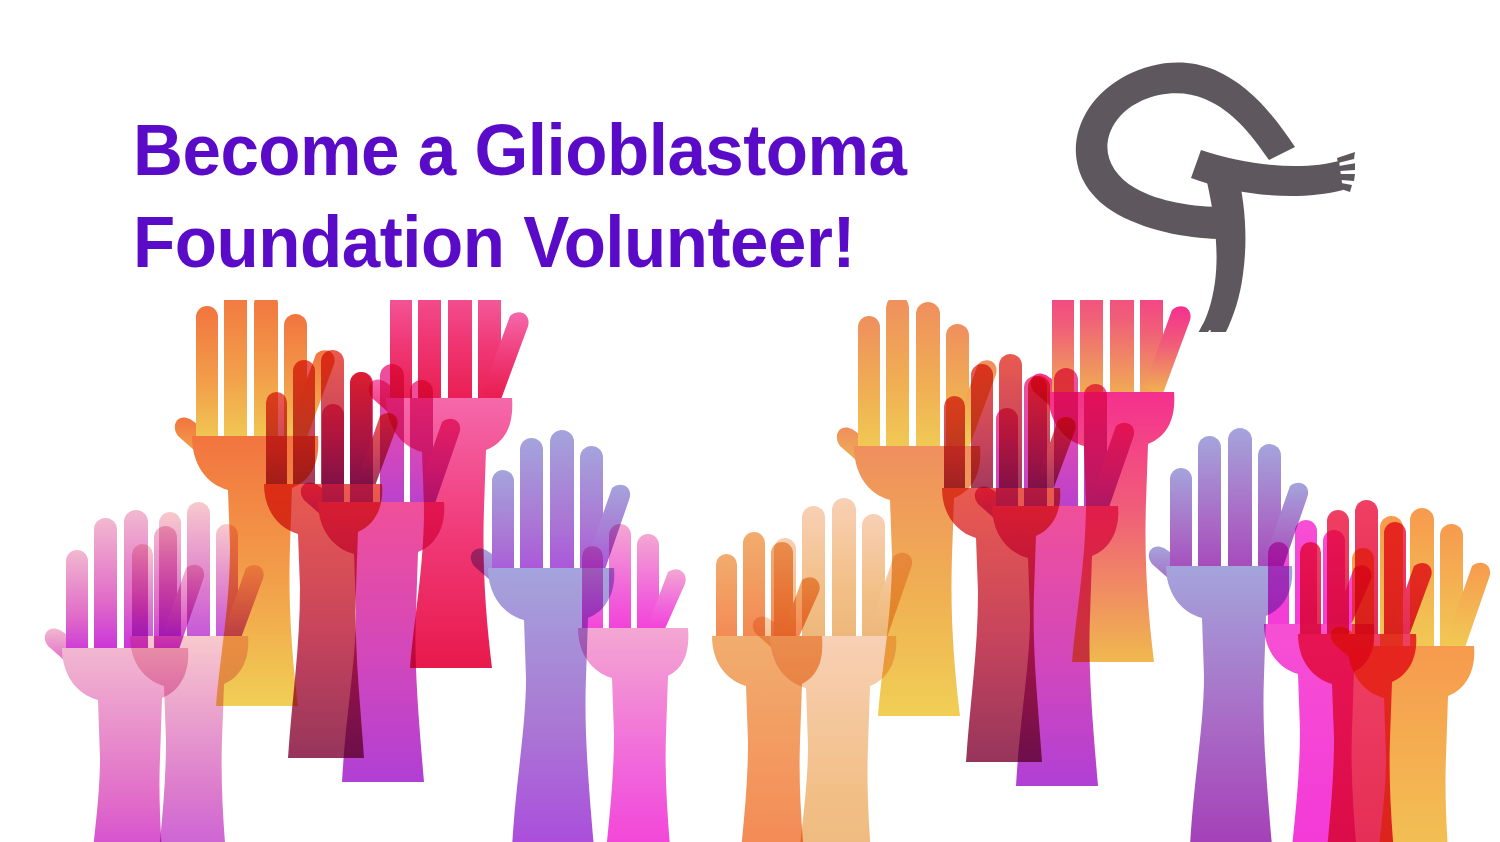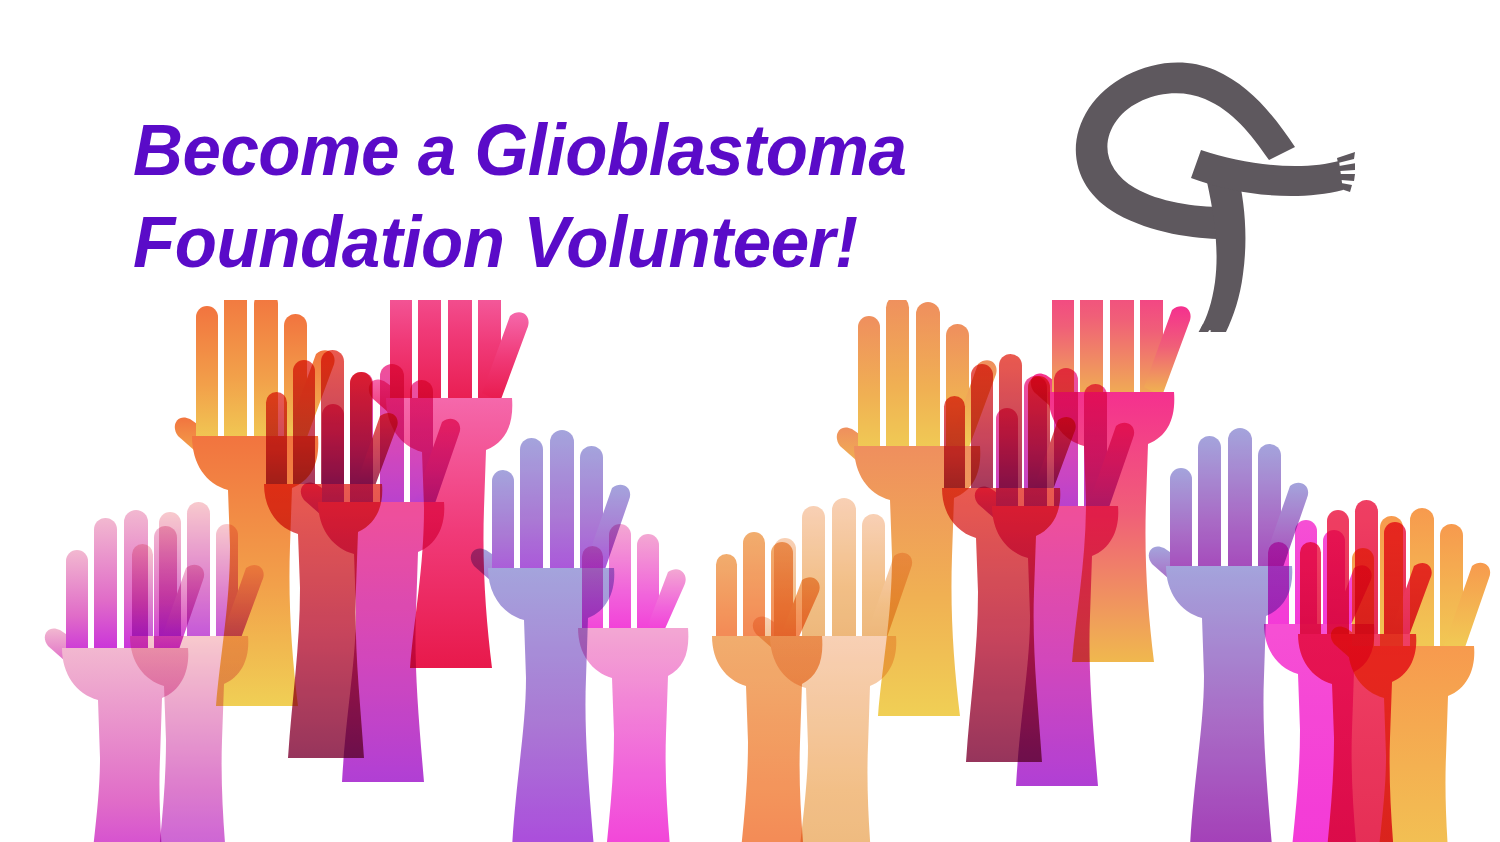--- a/index.html
+++ b/index.html
@@ -16,21 +16,20 @@
     font-family: "Liberation Sans", sans-serif;
   }
 
   
   #headline {
     position: absolute;
     left: 133px;
     top: 104px;
     width: 950px;
     z-index: 30;
-    font-style: italic;
   }
   .headline-line {
     display: block;
     color: #5a0bc8;
     font-family: "Liberation Sans", sans-serif;
     font-weight: 700;
     font-size: 72px;
     line-height: 92px;
     letter-spacing: -0.5px;
     transform: scaleX(0.96);

